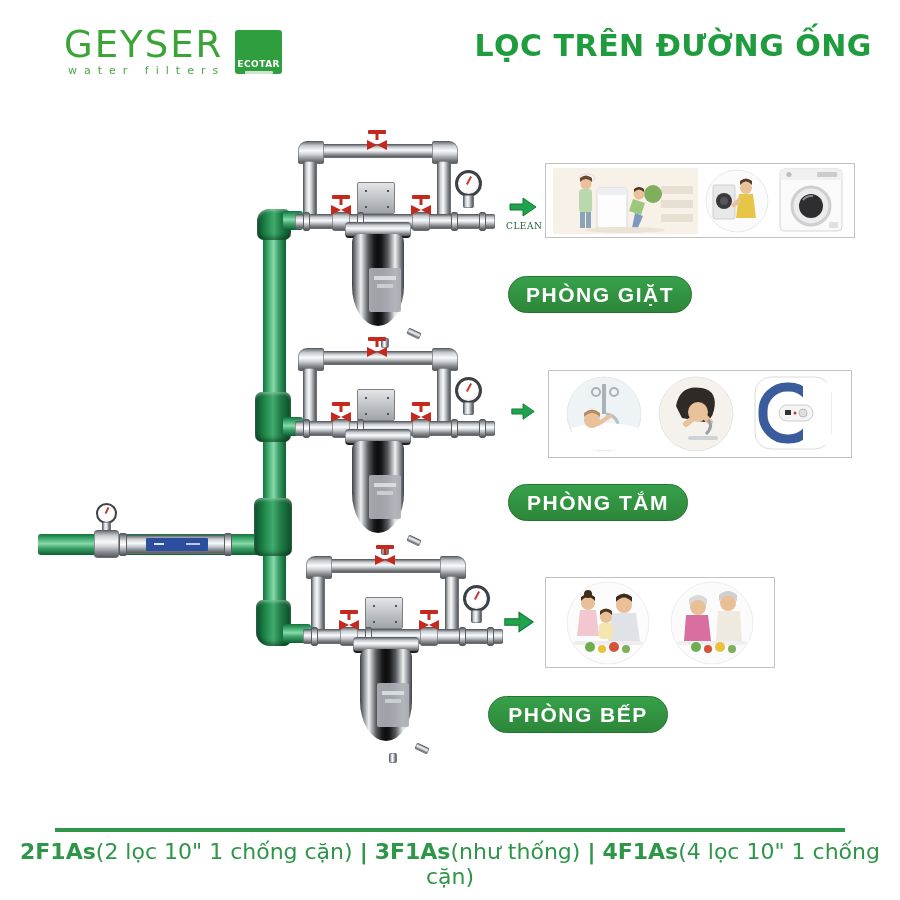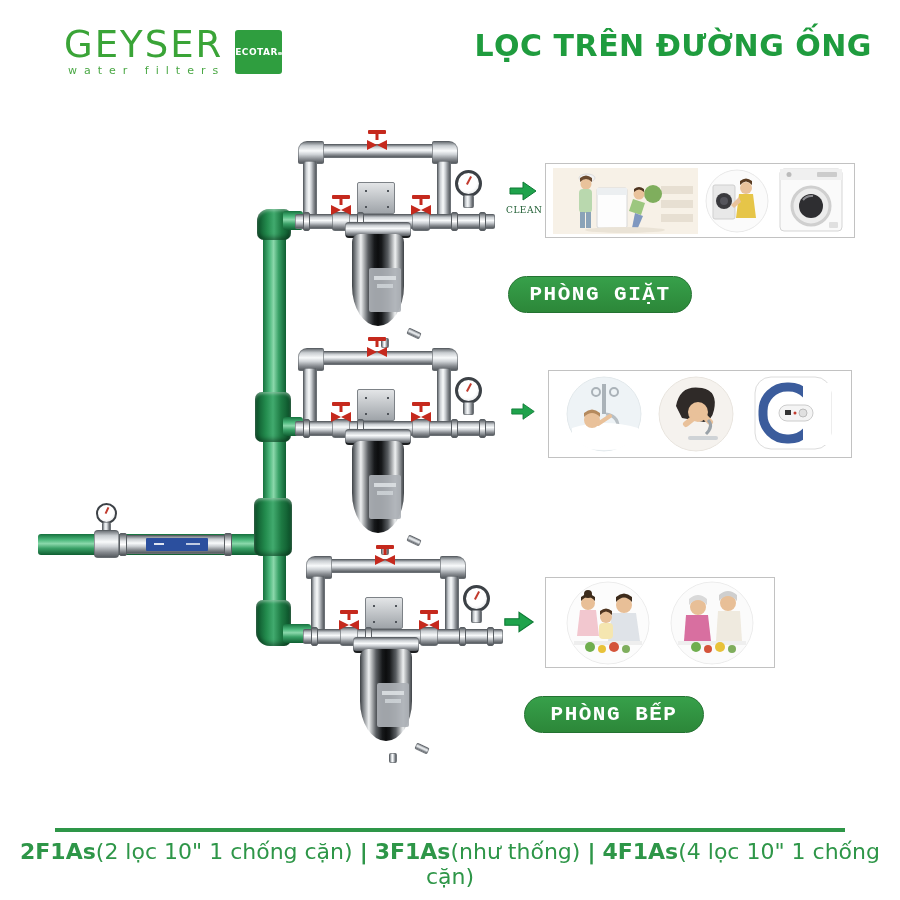--- a/index.html
+++ b/index.html
@@ -3,21 +3,21 @@
 <meta charset="utf-8">
 <style>
   * { box-sizing: border-box; margin: 0; padding: 0; }
   body { background:#fff; font-family:"DejaVu Sans","Liberation Sans",sans-serif; }
   .canvas { position:relative; width:900px; height:900px; background:#fff; overflow:hidden; }
 
   
   .logo { position:absolute; left:64px; top:26px; display:flex; align-items:flex-start; gap:10px; }
   .logo-text .name { font-size:37px; font-weight:normal; color:#3aa437; letter-spacing:2px; line-height:38px; }
   .logo-text .tag  { font-size:11px; color:#4aa845; letter-spacing:7px; margin-top:0px; padding-left:4px; }
-  .ecotar { width:47px; height:44px; background:#2f9e3f; border-radius:3px; color:#fff; display:flex; flex-direction:row; align-items:center; justify-content:flex-end; margin-top:4px; }
+  .ecotar { width:47px; height:44px; background:#2f9e3f; border-radius:3px; color:#fff; display:flex; flex-direction:column; align-items:center; justify-content:flex-end; margin-top:4px; }
   .ecotar .e1 { font-size:9px; font-weight:bold; letter-spacing:.5px; }
   .ecotar .e2 { width:28px; height:3px; background:rgba(255,255,255,.75); margin-top:2px; border-radius:1px; }
   .page-title { position:absolute; right:28px; top:28px; font-size:30px; font-weight:bold; color:#1f9c3e; letter-spacing:.5px; }
 
   
   .gpipe-h { position:absolute; background:linear-gradient(180deg,#15713d 0%,#4cb87c 28%,#8bd8ab 46%,#3aa167 68%,#0f5e31 100%); border-radius:3px; }
   .gpipe-v { position:absolute; background:linear-gradient(90deg,#15713d 0%,#4cb87c 28%,#8bd8ab 46%,#3aa167 68%,#0f5e31 100%); border-radius:3px; }
   .gfit    { position:absolute; background:linear-gradient(90deg,#0b4f28,#238c4e 30%,#41aa6e 50%,#1d7a43 72%,#0b4f28); border-radius:7px; box-shadow:inset 0 2px 3px rgba(255,255,255,.35), inset 0 -3px 4px rgba(0,0,0,.35); }
 
   
@@ -61,21 +61,21 @@
   .inline-body { position:absolute; left:119px; top:535px; width:112px; height:19px; border-radius:3px; }
   .blue-label  { position:absolute; left:146px; top:538px; width:62px; height:13px; background:#2b4f9e; border-radius:1px;
       background-image:linear-gradient(rgba(255,255,255,.85),rgba(255,255,255,.85)),linear-gradient(rgba(255,255,255,.7),rgba(255,255,255,.7));
       background-size:10px 2px,14px 2px; background-position:8px 5px,40px 5px; background-repeat:no-repeat; }
 
   
   .strip { position:absolute; background:#fff; border:1px solid #c2c2c2; display:flex; align-items:center; justify-content:space-evenly; }
   .arrow { position:absolute; width:34px; text-align:center; }
   .arrow .cap { font-family:"DejaVu Serif","Liberation Serif",serif; font-size:9px; color:#1d5c31; letter-spacing:.5px; margin-top:-1px; }
   .pill { position:absolute; height:37px; background:linear-gradient(180deg,#37a04a,#2c8739); border:1px solid #237231; border-radius:19px;
-      color:#fff; font-family:Liberation Mono, monospace; font-weight:bold; font-size:21px; letter-spacing:1.5px;
+      color:#fff; font-family:Liberation Sans, sans-serif; font-weight:bold; font-size:21px; letter-spacing:1.5px;
       display:flex; align-items:center; justify-content:center; }
 
   
   .foot-head { position:absolute; left:0; top:784px; width:900px; text-align:center; font-size:27px; font-weight:bold; color:#2e9648; }
   .foot-rule { position:absolute; left:55px; top:828px; width:790px; height:4px; background:#2e9648; }
   .foot-opts { position:absolute; left:0; top:839px; width:900px; text-align:center; font-size:22px; color:#2e9648; }
   .foot-opts b { font-weight:bold; }
   .foot-opts .sep { font-weight:bold; margin:0 7px; }
 
   .photo-circle { border-radius:50%; overflow:hidden; }
@@ -238,21 +238,21 @@
   <div class="housing">
     <div class="cap chrome-h"></div>
     <div class="vent chrome-h"></div>
     <div class="hbody">
       <div class="hwin"></div>
       <div class="drain chrome-v"></div>
     </div>
   </div>
 </div>
 
-  <div class="arrow" style="left:506px;top:180px">
+  <div class="arrow" style="left:506px;top:196px">
     <svg width="30" height="22" viewBox="0 0 30 22">
       <path d="M2 8 h13 v-6 l13 9 -13 9 v-6 h-13 z" fill="#1fa34c" stroke="#0e7a35" stroke-width="1"></path>
     </svg>
     <div class="cap">CLEAN</div>
   </div>
   <div class="strip" style="left:545px;top:163px;width:310px;height:75px">
     <svg width="145" height="66" viewBox="0 0 145 66">
       <rect width="145" height="66" fill="#f7f1e7"></rect>
       <rect x="108" y="18" width="32" height="8" fill="#e7dfd2"></rect>
         <rect x="108" y="32" width="32" height="8" fill="#e7dfd2"></rect>
@@ -323,20 +323,21 @@
     <svg width="84" height="78" viewBox="0 0 84 78">
       <rect x="4" y="2" width="76" height="72" rx="16" fill="#ffffff" stroke="#dcdcdc"></rect>
       <rect x="12" y="12" width="50" height="52" rx="24" fill="none" stroke="#3b5c9c" stroke-width="9"></rect>
       <rect x="52" y="8" width="28" height="62" fill="#ffffff"></rect>
       <rect x="28" y="30" width="34" height="16" rx="8" fill="#f4f4f4" stroke="#cccccc"></rect>
       <circle cx="52" cy="38" r="4" fill="#e0e0e0" stroke="#bbb"></circle>
       <rect x="34" y="35" width="6" height="5" fill="#333"></rect>
         <circle cx="44" cy="38" r="1.5" fill="#c23b2e"></circle>
     </svg>
   </div>
+  <div class="pill" style="left:508px;top:484px;width:180px">PHÒNG TẮM</div>
 
   <div class="arrow" style="left:502px;top:610px">
     <svg width="34" height="24" viewBox="0 0 30 22">
       <path d="M2 8 h13 v-6 l13 9 -13 9 v-6 h-13 z" fill="#1fa34c" stroke="#0e7a35" stroke-width="1"></path>
     </svg>
   </div>
   <div class="strip" style="left:545px;top:577px;width:230px;height:91px">
     <svg class="photo-circle" width="84" height="84" viewBox="0 0 84 84">
       <circle cx="42" cy="42" r="41" fill="#fcfcfc" stroke="#ececec"></circle>
       <circle cx="58" cy="24" r="8" fill="#e8bf97"></circle>
@@ -363,19 +364,19 @@
       <circle cx="58" cy="22" r="8" fill="#e8bf97"></circle>
         <path d="M49 20 q9 -10 18 0 l0 -6 q-9 -8 -18 0 z" fill="#cfcfcf"></path>
       <path d="M48 30 h22 l2 30 h-26 z" fill="#efeadf"></path>
       <rect x="8" y="60" width="68" height="4" fill="#efefef"></rect>
       <circle cx="26" cy="66" r="5" fill="#6fae4e"></circle>
         <circle cx="38" cy="68" r="4" fill="#d4543a"></circle>
         <circle cx="50" cy="66" r="5" fill="#e8c23a"></circle>
         <circle cx="62" cy="68" r="4" fill="#7fae5d"></circle>
     </svg>
   </div>
-  <div class="pill" style="left:524px;top:696px;width:180px">PHÒNG BẾP</div>
+  <div class="pill" style="left:488px;top:696px;width:180px">PHÒNG BẾP</div>
 
   <div class="foot-rule"></div>
   <div class="foot-opts">
     <span><b>2F1As</b><span>(2 lọc 10" 1 chống cặn)</span></span><span class="sep">|</span><span><b>3F1As</b><span>(như thống)</span></span><span class="sep">|</span><span><b>4F1As</b><span>(4 lọc 10" 1 chống cặn)</span></span>
   </div>
 </div>
 
 </body></html>

